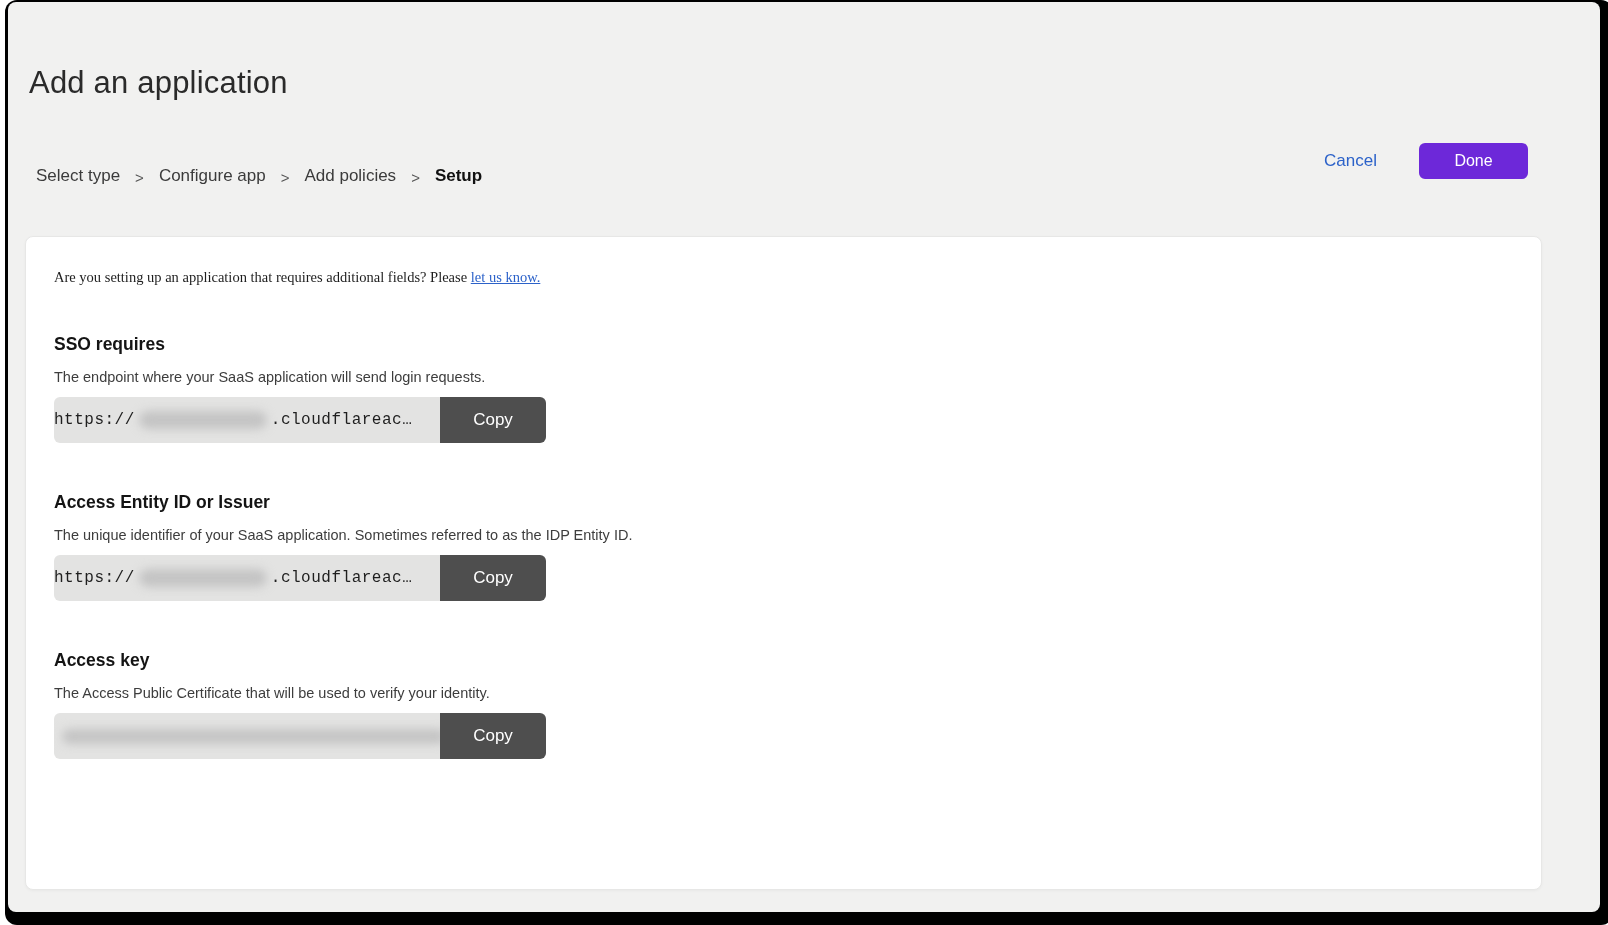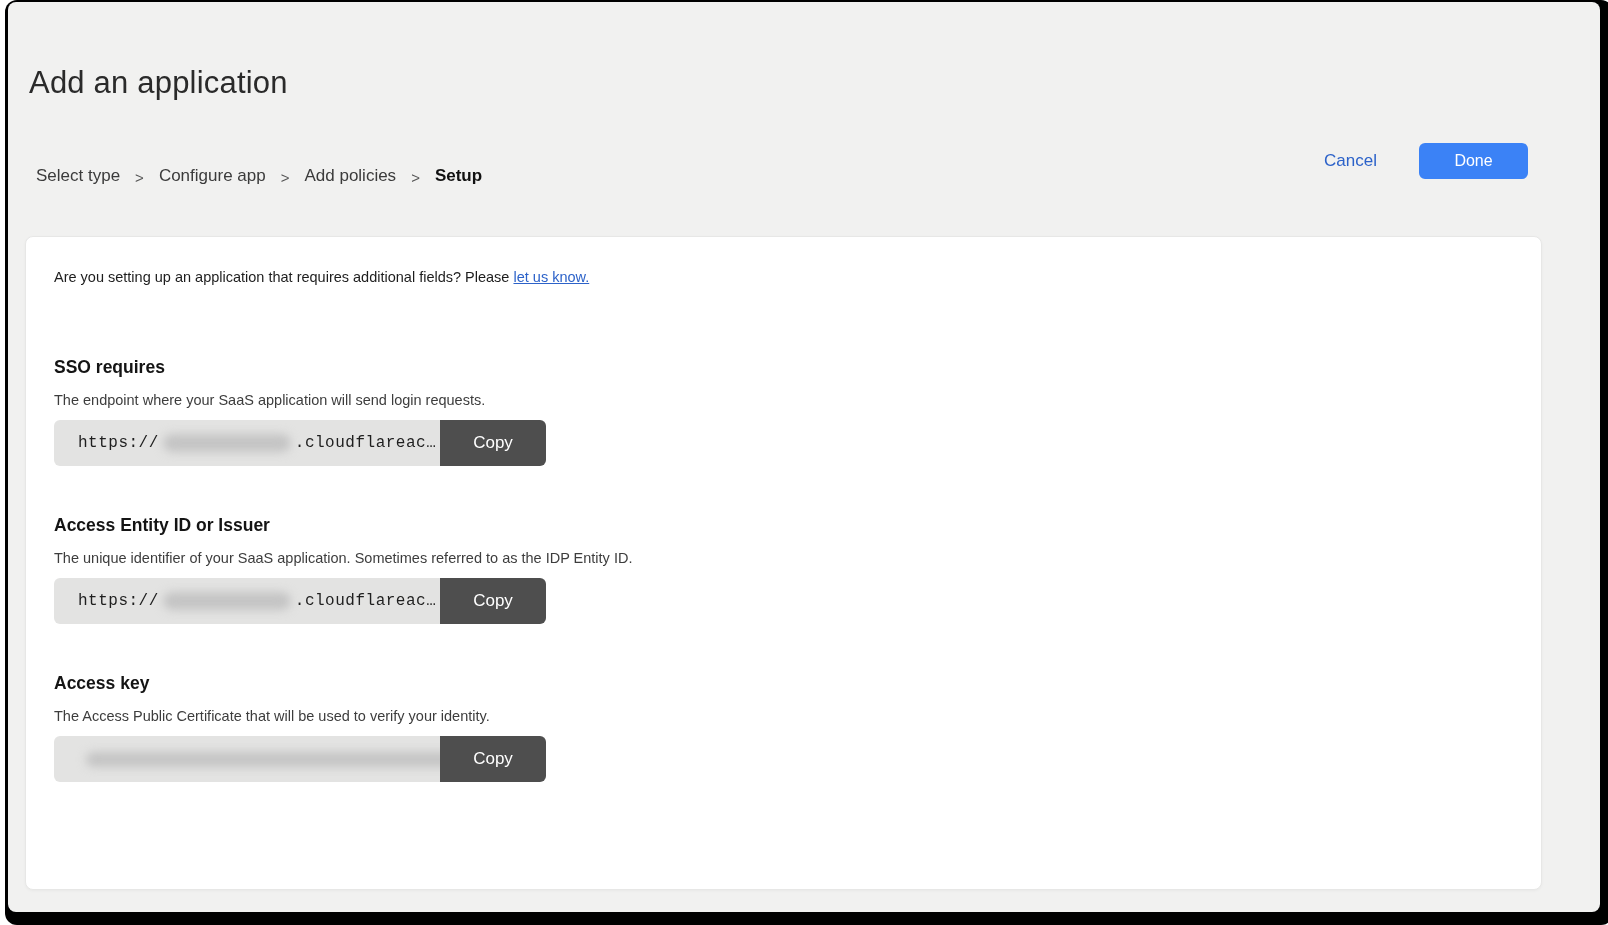--- a/index.html
+++ b/index.html
@@ -22,21 +22,21 @@
     line-height: 42px;
   }
   .header-actions {
     position: absolute; top: 61px; right: 72px;
     display: flex; align-items: center; gap: 42px; margin-top: 20px;
   }
   .cancel-link {
     font-size: 17px; color: #2c62c9; text-decoration: none; cursor: pointer;
   }
   .done-button {
-    background: #3b82f6; color: #ffffff; border: none; border-radius: 6px;
+    background: #6d28d9; color: #ffffff; border: none; border-radius: 6px;
     font-family: "Liberation Sans", sans-serif;
     font-size: 16px; padding: 9px 0; width: 109px; height: 36px; cursor: pointer;
   }
 
   
   .breadcrumb {
     margin: 62px 0 18px 28px;
     display: flex; align-items: flex-end; gap: 15px;
     font-size: 17px; color: #3b3b3b;
   }
@@ -52,42 +52,42 @@
     box-shadow: 0 1px 3px rgba(0,0,0,0.04);
     padding: 32px 28px;
   }
   .card-heading {
     font-size: 21px; font-weight: 700; color: #1a1a1a; margin-bottom: 24px;
   }
   .card-intro {
     font-size: 17.5px; color: #1d1d1d; margin-bottom: 21px; letter-spacing: 0.1px;
   }
   .card-note {
-    font-size: 14.5px; color: #1d1d1d; margin-bottom: 72px;
+    font-size: 14.5px; color: #1d1d1d; margin-bottom: 48px; font-family: Liberation Serif, serif;
   }
   .card-note a {
     color: #2c62c9; text-decoration: underline; cursor: pointer;
   }
 
   
   .field { margin-bottom: 49px; }
   .field-label {
     font-size: 17.5px; font-weight: 700; color: #141414; margin-bottom: 14px;
   }
   .field-desc {
     font-size: 14.5px; color: #3d3d3d; margin-bottom: 12px;
   }
   .copybox {
     display: flex; width: 492px; height: 46px;
     border-radius: 6px; overflow: visible;
   }
   .code {
     flex: 1; display: flex; align-items: center;
     background: #e3e3e2; border-radius: 6px 0 0 6px;
-    padding-left: 24px; overflow: hidden;
+    padding-left: 0; overflow: hidden;
     font-family: "Liberation Mono", "DejaVu Sans Mono", monospace;
     font-size: 16px; color: #1f1f1f; letter-spacing: 0.5px; white-space: nowrap;
   }
   .redacted {
     display: inline-block; background: #c4c4c4; border-radius: 9px;
     filter: blur(5px); margin: 0 4px; flex: none;
   }
   .redacted.url-part { width: 128px; height: 18px; }
   .redacted.cert-part { width: 384px; height: 15px; margin-left: 8px; }
   .copy-button {

